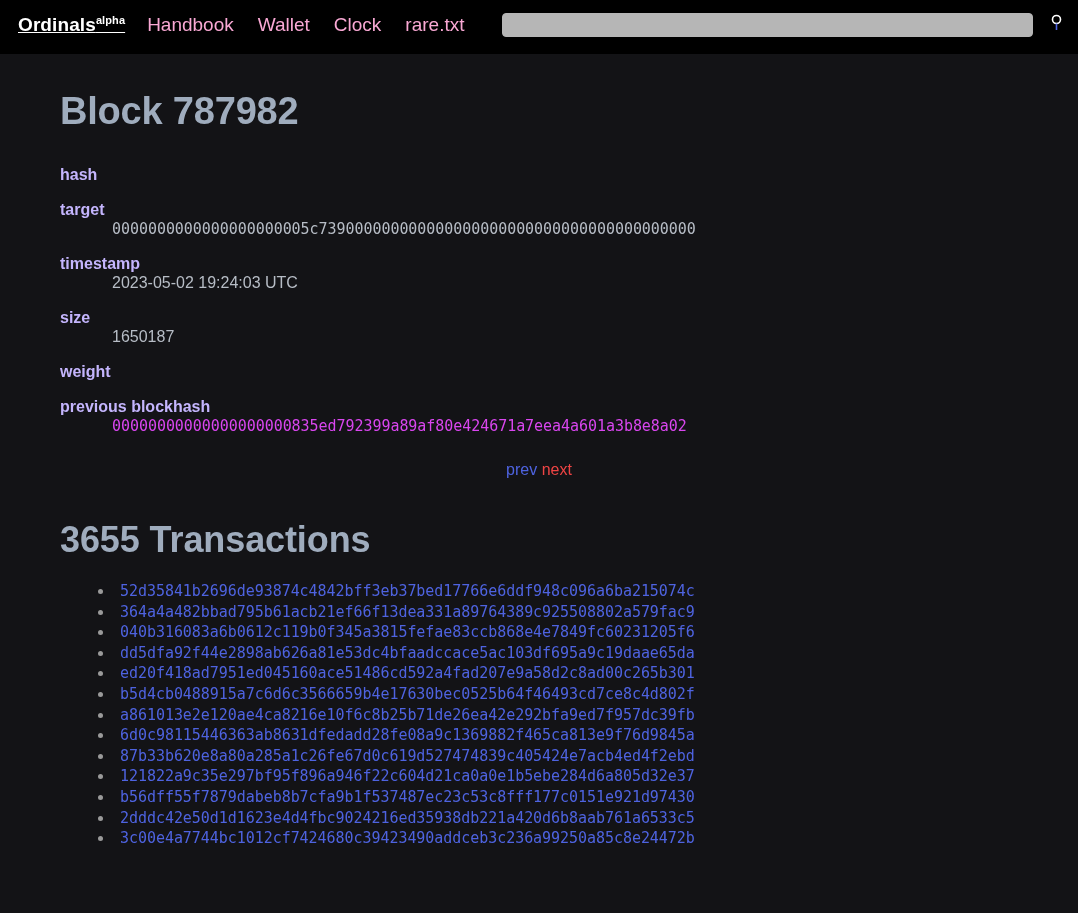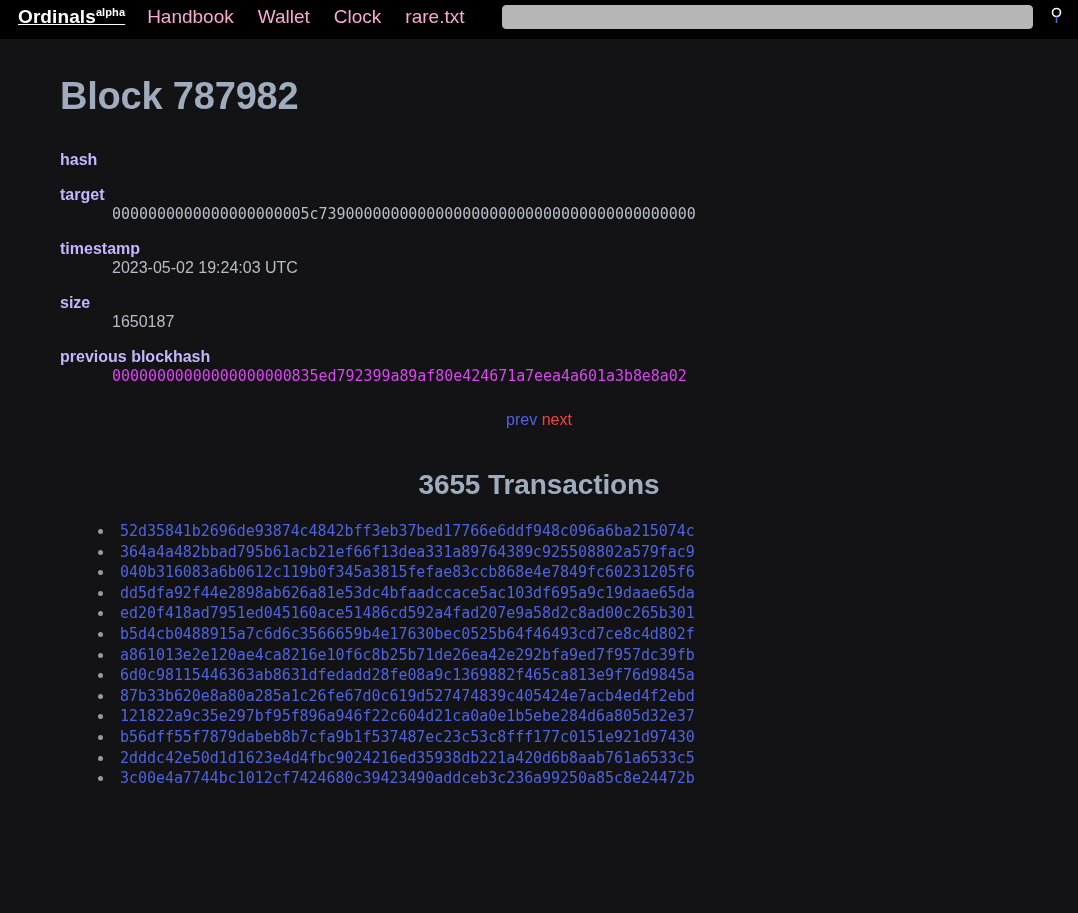--- a/index.html
+++ b/index.html
@@ -10,21 +10,21 @@
     width: 1078px;
     height: 913px;
     overflow: hidden;
     background: #131316;
     font-family: "Liberation Sans", sans-serif;
     color: #b7bdc6;
   }
 
   
   .nav {
-    height: 39px;
+    height: 54px;
     background: #000000;
     display: flex;
     align-items: center;
     padding: 0 11px 5px 18px;
     box-sizing: border-box;
     gap: 0;
   }
   .brand {
     color: #ffffff;
     font-weight: bold;
@@ -84,26 +84,25 @@
     padding: 0 60px;
   }
   h1 {
     font-size: 38px;
     font-weight: bold;
     color: #9facbd;
     margin: 36px 0 0 0;
     letter-spacing: -.2px;
   }
   h2 {
-    font-size: 28px;
+    font-size: 36px;
     font-weight: bold;
     color: #9facbd;
     margin: 40px 0 0 0;
     letter-spacing: -.1px;
-    text-align: center;
   }
 
   dl {
     margin: 33px 0 0 0;
   }
   dt {
     font-weight: bold;
     font-size: 16px;
     color: #c4b5fd;
     margin-top: 17px;
@@ -181,20 +180,21 @@
 
     <dt>target</dt>
     <dd class="mono">0000000000000000000005c739000000000000000000000000000000000000000</dd>
 
     <dt>timestamp</dt>
     <dd>2023-05-02 19:24:03 UTC</dd>
 
     <dt>size</dt>
     <dd>1650187</dd>
 
+    <dt>weight</dt>
 
     <dt>previous blockhash</dt>
     <dd class="mono"><a href="#">00000000000000000000835ed792399a89af80e424671a7eea4a601a3b8e8a02</a></dd>
 
   </dl>
 
   <div class="pager">
     <a href="#">prev</a>
     <span class="disabled">next</span>
   </div>

